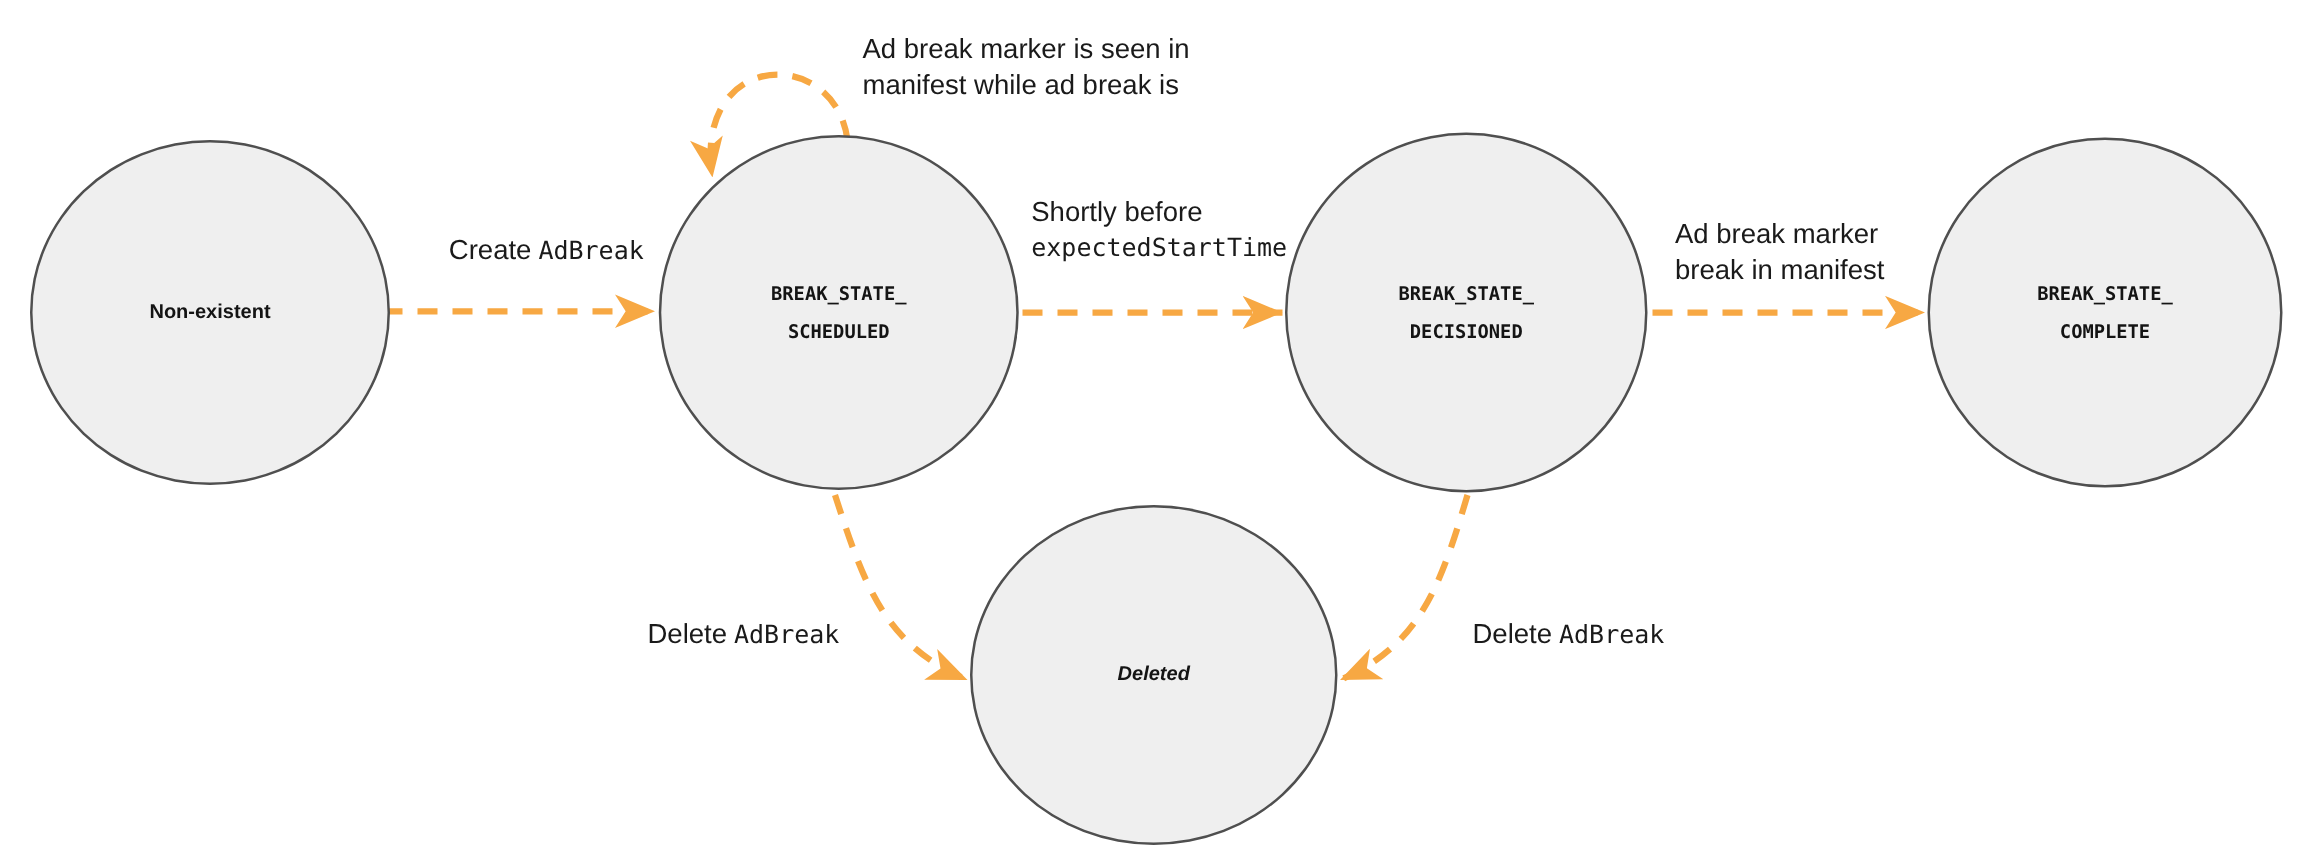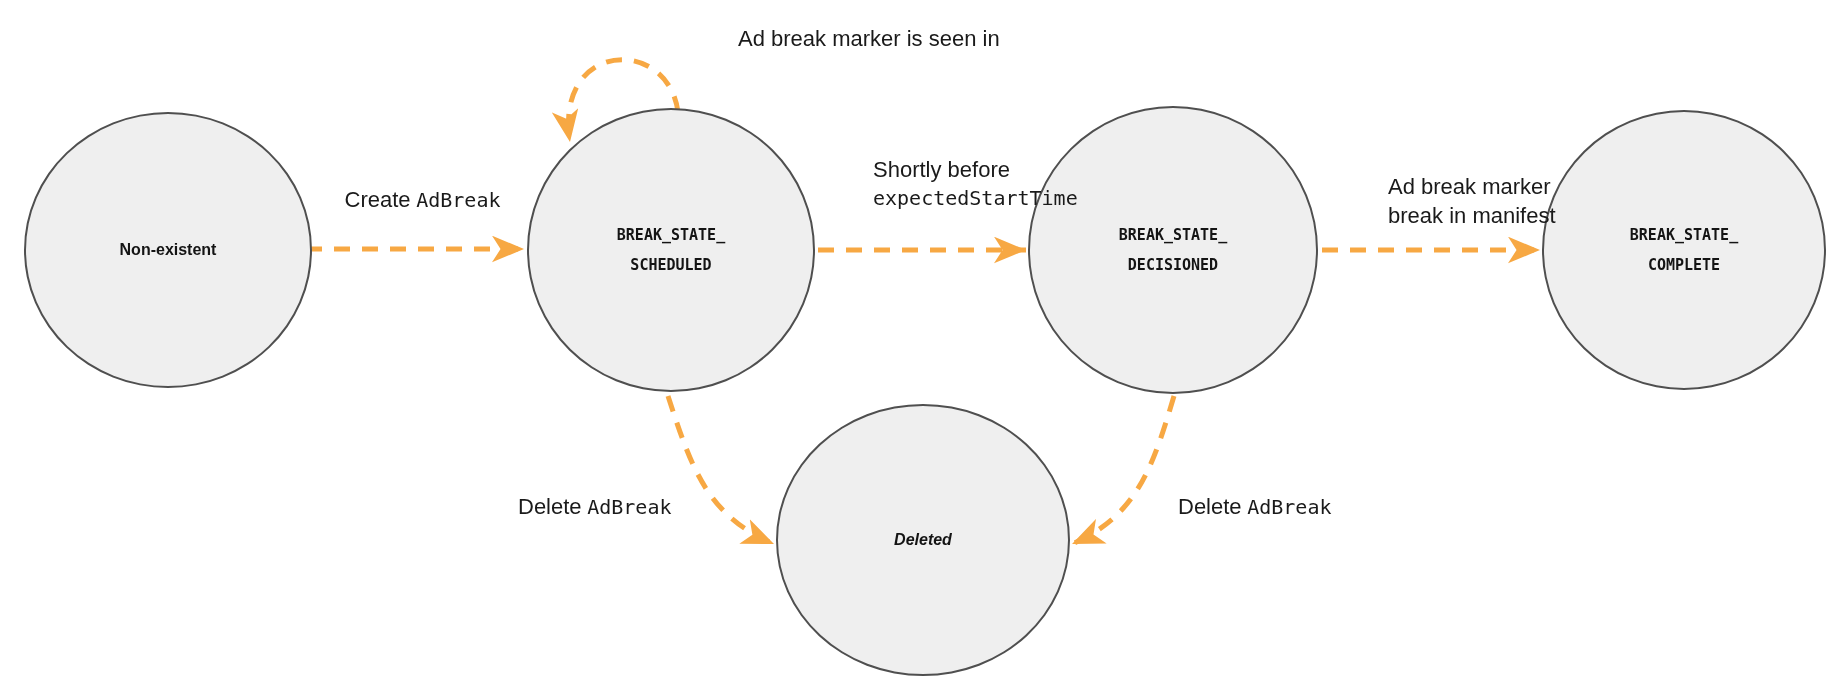--- a/index.html
+++ b/index.html
@@ -54,21 +54,21 @@
   }
   .edge-label .code {
     font-family: "DejaVu Sans Mono", monospace;
     font-size: 20px;
   }
   .edge-label .code-inline {
     font-family: "DejaVu Sans Mono", monospace;
     font-size: 20px;
     margin-left: 0.28em;
   }
-  .edge-label .line { display: block; margin-left: 48px; }
+  .edge-label .line { display: block; }
 </style>
 </head>
 <body>
 
 <div class="canvas">
 
   <svg class="edges-layer" viewBox="0 0 1844 687" xmlns="http://www.w3.org/2000/svg">
     <defs>
       <marker id="arrowhead" viewBox="0 0 12 10" refX="12" refY="5" markerWidth="6.4" markerHeight="5.4" orient="auto-start-reverse">
         <path d="M0,0 L12,5 L0,10 L3.2,5 Z" fill="#F7A843"></path>
@@ -100,26 +100,27 @@
 
   <div class="node" style="left:1542px; top:110px; width:284px; height:280px;">
     <span class="node-label-mono">BREAK_STATE_
 COMPLETE</span>
   </div>
 
   <div class="node" style="left:776px; top:404px; width:294px; height:272px;font-style:italic;">
     <span class="node-label-sans">Deleted</span>
   </div>
 
-  <div class="edge-label" style="left:330px; top:185px; width:185px; text-align:center;">
+  <div class="edge-label" style="left:330px; top:185px; width:185px; text-align:right;">
     <span>Create</span><span class="code-inline">AdBreak</span>
   </div>
 
   <div class="edge-label" style="left:690px; top:24px;">
     <span class="line">Ad break marker is seen in</span>
+    <span class="line">manifest while ad break is</span>
   </div>
 
   <div class="edge-label" style="left:825px; top:155px;">
     <span class="line">Shortly before</span>
     <span class="line code">expectedStartTime</span>
   </div>
 
   <div class="edge-label" style="left:1340px; top:172px;">
     <span class="line">Ad break marker</span>
     <span class="line">break in manifest</span>

